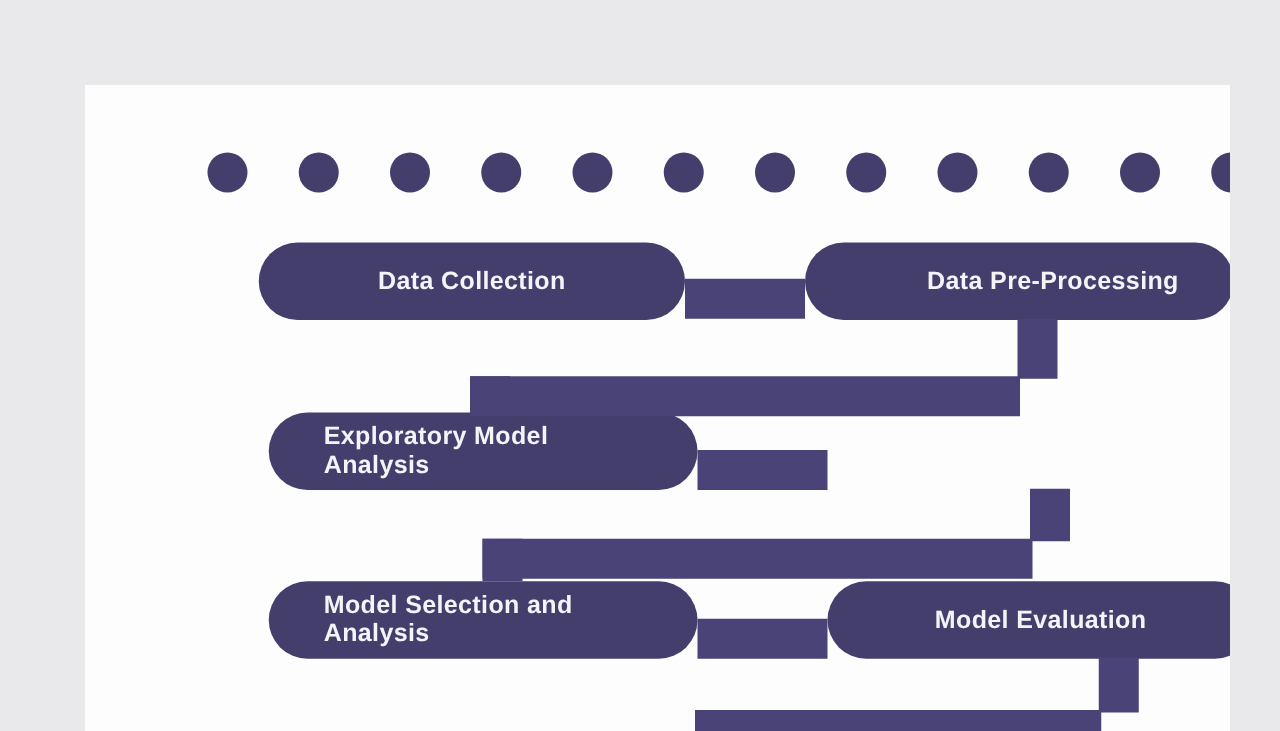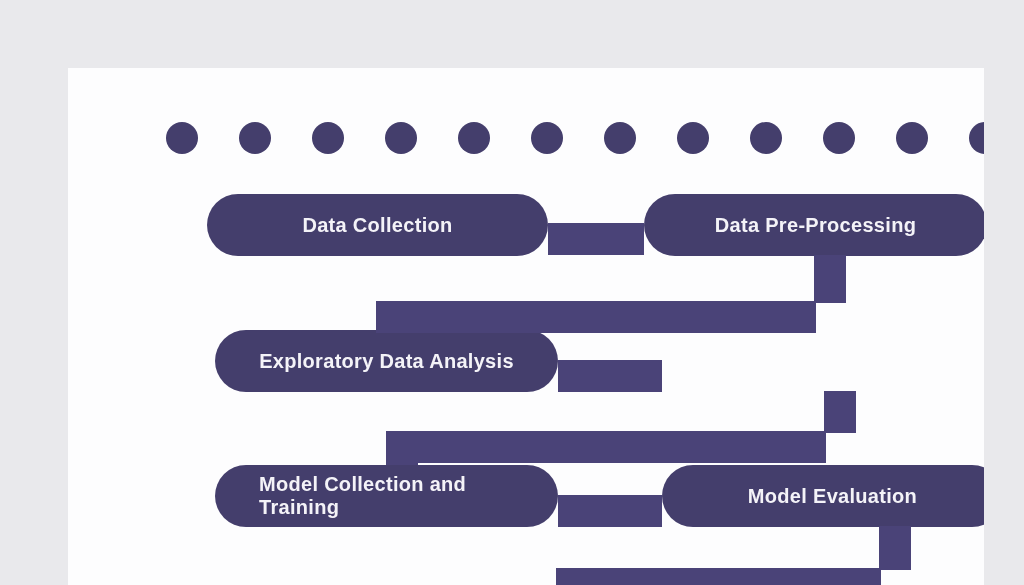--- a/index.html
+++ b/index.html
@@ -48,21 +48,21 @@
     border-radius: 31px;
     display: flex;
     align-items: center;
     justify-content: center;
     color: var(--node-text);
     font-size: 20px;
     font-weight: 600;
     letter-spacing: 0.3px;
   }
   #n0 { left: 127px; top: 114px; width: 341px; }
-  #n1 { left: 564px; top: 114px; width: 343px; }
+  #n1 { left: 564px; top: 114px; width: 343px; justify-content: flex-end; }
   #n2 { left: 135px; top: 250px; width: 343px; }
   #n3 { left: 582px; top: 250px; width: 341px; }
   #n4 { left: 135px; top: 385px; width: 343px; }
   #n5 { left: 582px; top: 385px; width: 341px; }
   #n6 { left: 349px; top: 503px; width: 341px; }
 
   
   .conn { position: absolute; background: var(--connector); }
   #c-row1-h       { left: 468px; top: 143px; width:  96px; height: 2px; }
   #c-pp-down      { left: 734px; top: 175px; width:   2px; height: 48px; }
@@ -100,24 +100,24 @@
       <span class="dot dot-lg"></span>
     </div>
 
   <div class="node" id="n0">
     <span>Data Collection</span>
   </div>
   <div class="node" id="n1">
     <span>Data Pre-Processing</span>
   </div>
   <div class="node" id="n2">
-    <span>Exploratory Data Analysis</span>
+    <span>Exploratory Model Analysis</span>
   </div>
   <div class="node" id="n4">
-    <span>Model Collection and Training</span>
+    <span>Model Selection and Analysis</span>
   </div>
   <div class="node" id="n5">
     <span>Model Evaluation</span>
   </div>
 
   <div class="conn" id="c-row1-h"></div>
   <div class="conn" id="c-pp-down"></div>
   <div class="conn" id="c-elbow1-h"></div>
   <div class="conn" id="c-eda-in"></div>
   <div class="conn" id="c-row2-h"></div>

